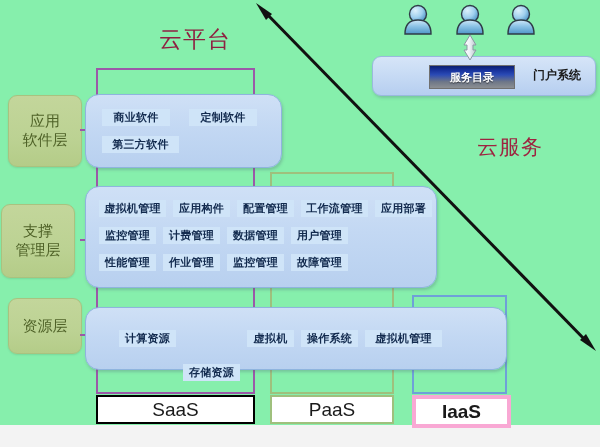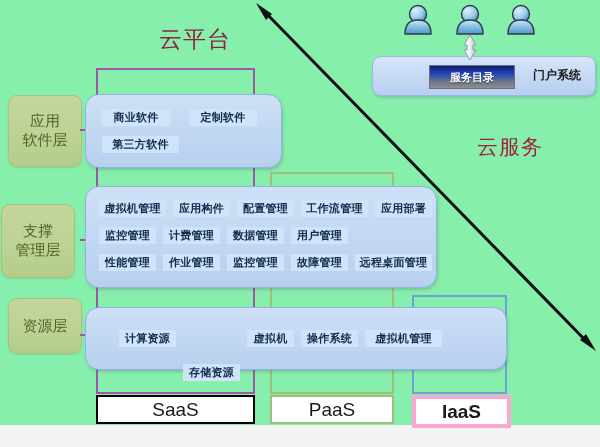--- a/index.html
+++ b/index.html
@@ -167,21 +167,20 @@
 
     <div class="chip" style="left:13px;top:40px;width:57px;">监控管理</div>
     <div class="chip" style="left:77px;top:40px;width:57px;">计费管理</div>
     <div class="chip" style="left:141px;top:40px;width:57px;">数据管理</div>
     <div class="chip" style="left:205px;top:40px;width:57px;">用户管理</div>
 
     <div class="chip" style="left:13px;top:67px;width:57px;">性能管理</div>
     <div class="chip" style="left:77px;top:67px;width:57px;">作业管理</div>
     <div class="chip" style="left:141px;top:67px;width:57px;">监控管理</div>
     <div class="chip" style="left:205px;top:67px;width:57px;">故障管理</div>
-    <div class="chip" style="left:269px;top:67px;width:77px;">远程桌面管理</div>
   </div>
 
   <div class="panel" id="panel-resource">
     <div class="chip" style="left:33px;top:22px;width:57px;">计算资源</div>
     <div class="chip" style="left:97px;top:36px;width:57px;margin-top:20px;">存储资源</div>
     <div class="chip" style="left:161px;top:22px;width:47px;">虚拟机</div>
     <div class="chip" style="left:215px;top:22px;width:57px;">操作系统</div>
     <div class="chip" style="left:279px;top:22px;width:77px;">虚拟机管理</div>
   </div>
 

